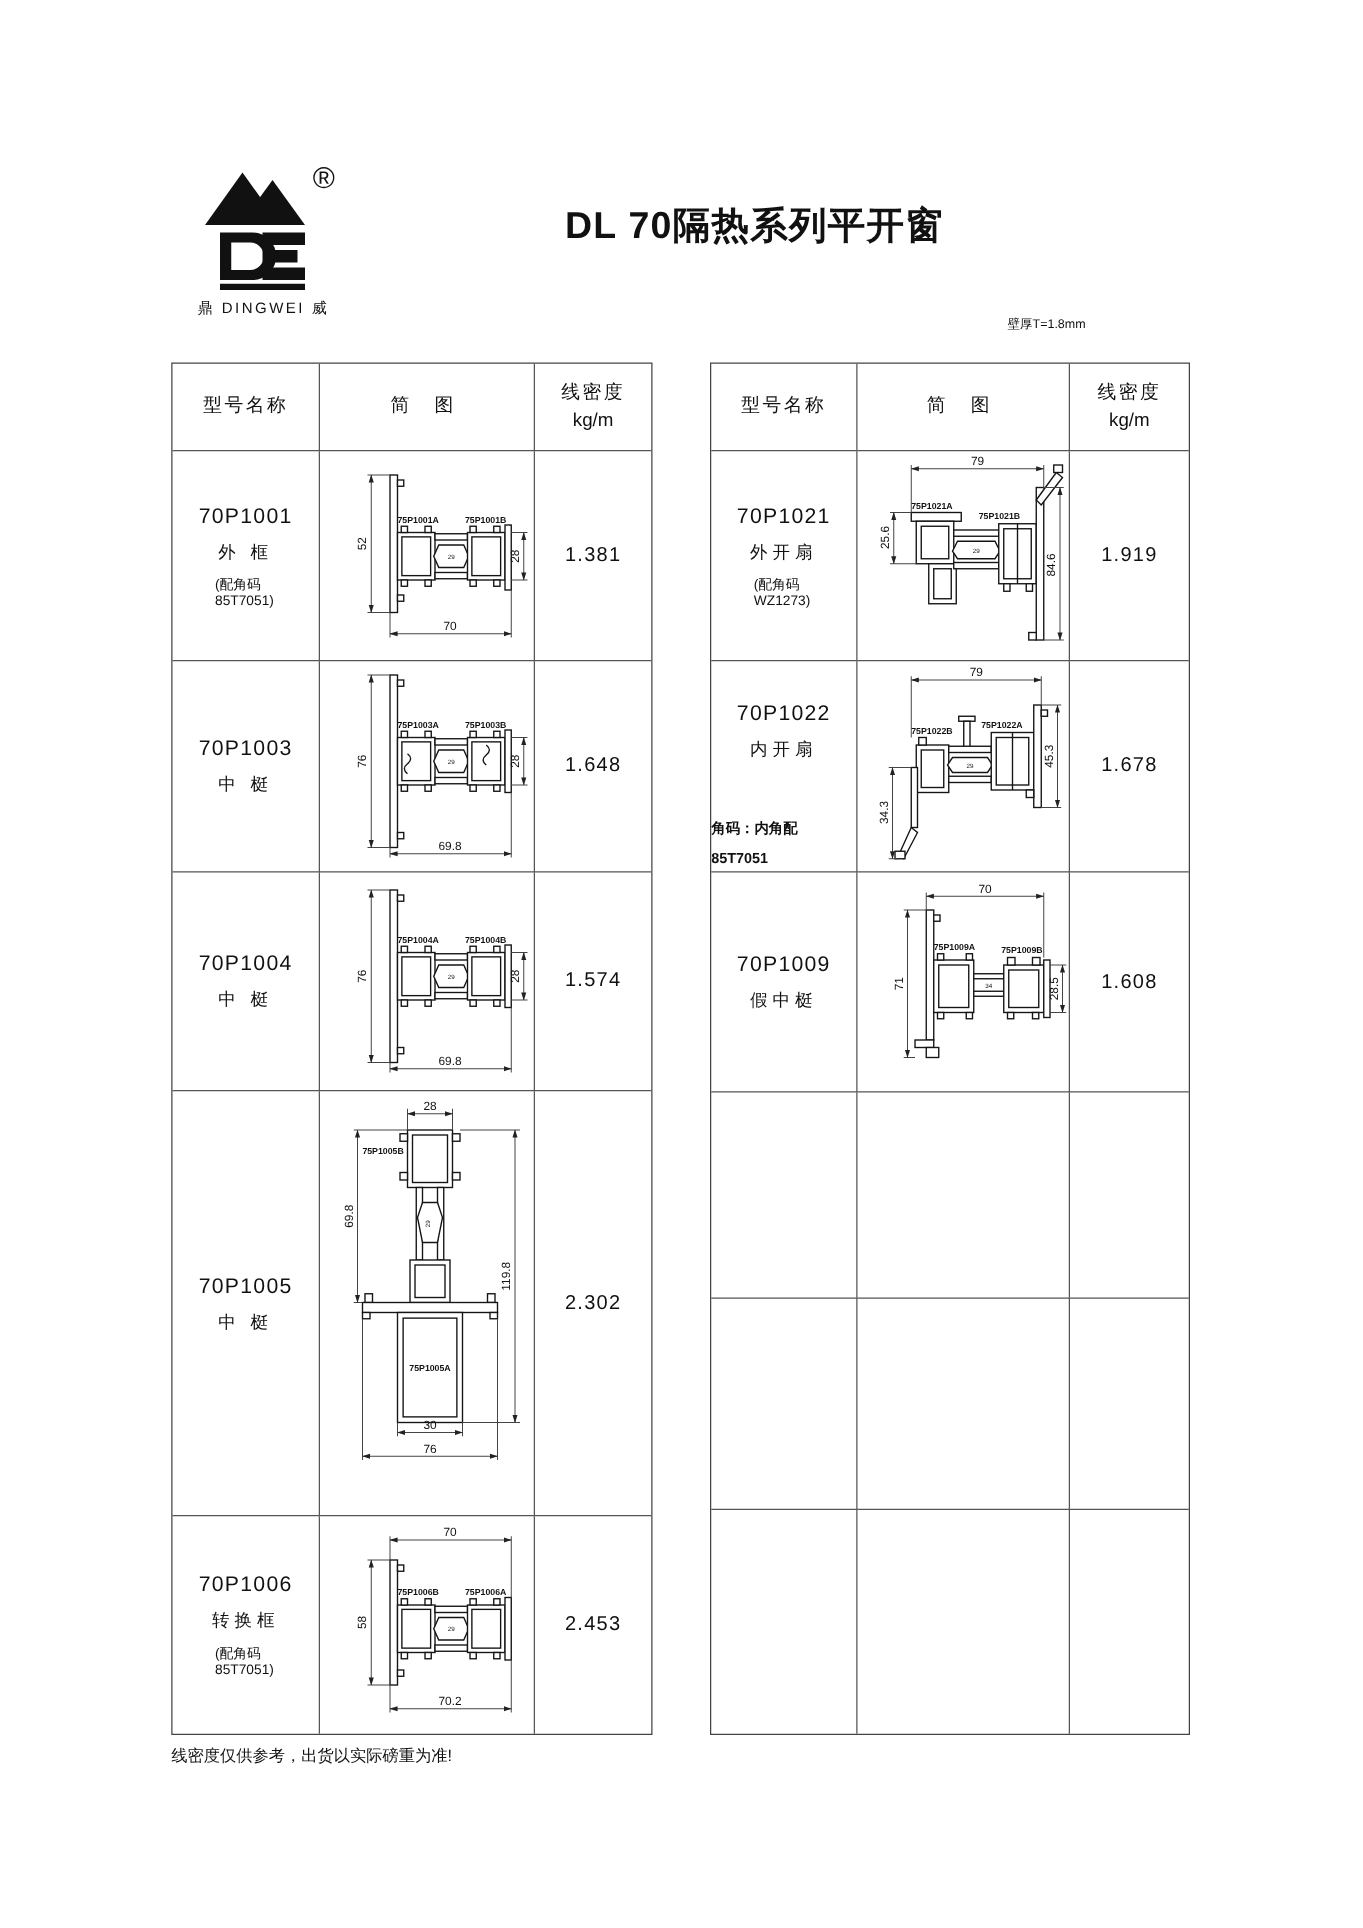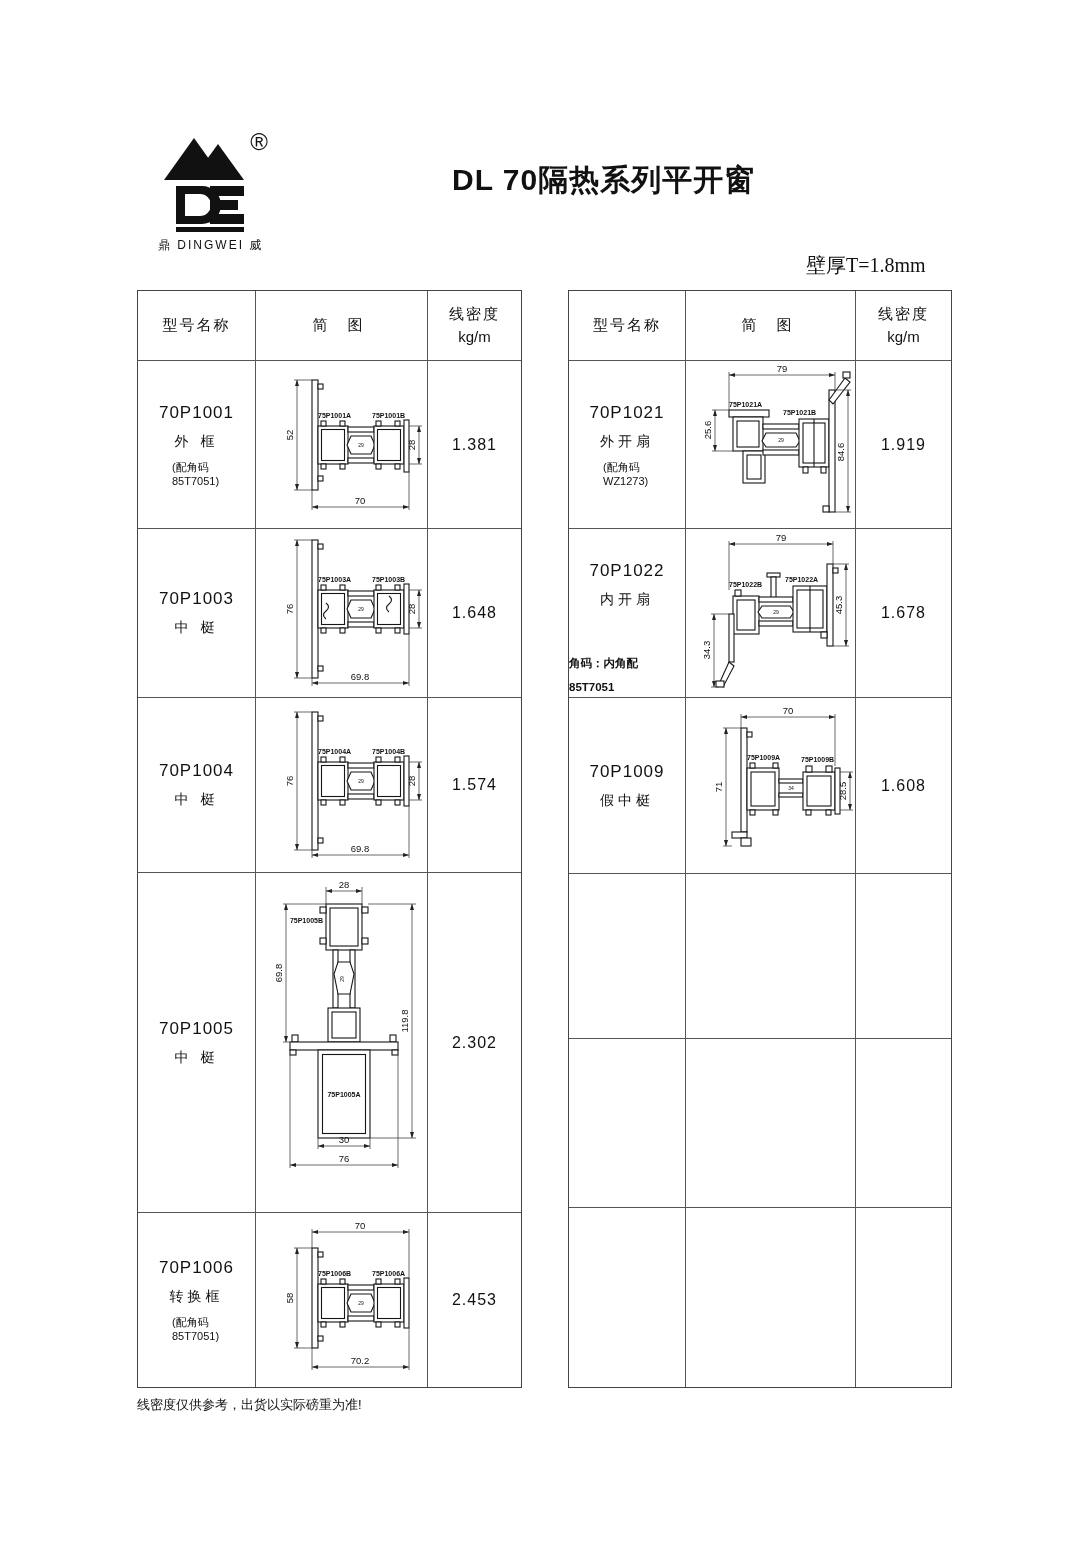--- a/index.html
+++ b/index.html
@@ -3,21 +3,21 @@
 <meta charset="utf-8">
 <style>
   html,body{margin:0;padding:0;background:#fff;}
   body{width:1090px;height:1542px;position:relative;font-family:"Liberation Sans",sans-serif;color:#111;}
   .page{position:absolute;inset:0;background:#fff;}
 
   
   .logo{position:absolute;left:158px;top:126px;width:140px;text-align:left;}
   .logo .cap{font-size:12px;font-weight:normal;letter-spacing:2px;margin-top:1px;color:#111;}
   .title{position:absolute;left:452px;top:160px;font-size:30px;font-weight:bold;letter-spacing:1px;}
-  .thk{position:absolute;left:806px;top:252px;font-size:20px;font-family:Liberation Serif, serif;}
+  .thk{position:absolute;left:806px;top:252px;font-size:10px;}
   .foot{position:absolute;left:137px;top:1396px;font-size:13px;}
 
   
   .tbl{position:absolute;top:290px;display:grid;border:1.5px solid #444;box-sizing:border-box;background:#fff;}
   .tbl.tleft{left:137px;grid-template-columns:118px 172px 93px;grid-template-rows:70px 168px 169px 175px 340px 174px;}
   .tbl.tright{left:568px;grid-template-columns:117px 170px 95px;grid-template-rows:70px 168px 169px 176px 165px 169px 179px;}
   .c{border-right:1px solid #555;border-bottom:1px solid #555;display:flex;align-items:center;justify-content:center;flex-direction:column;overflow:hidden;box-sizing:border-box;}
   .c.lc{border-right:none;}
   .c.lr{border-bottom:none;}
   .hd{font-size:15px;letter-spacing:2px;line-height:1.5;}

